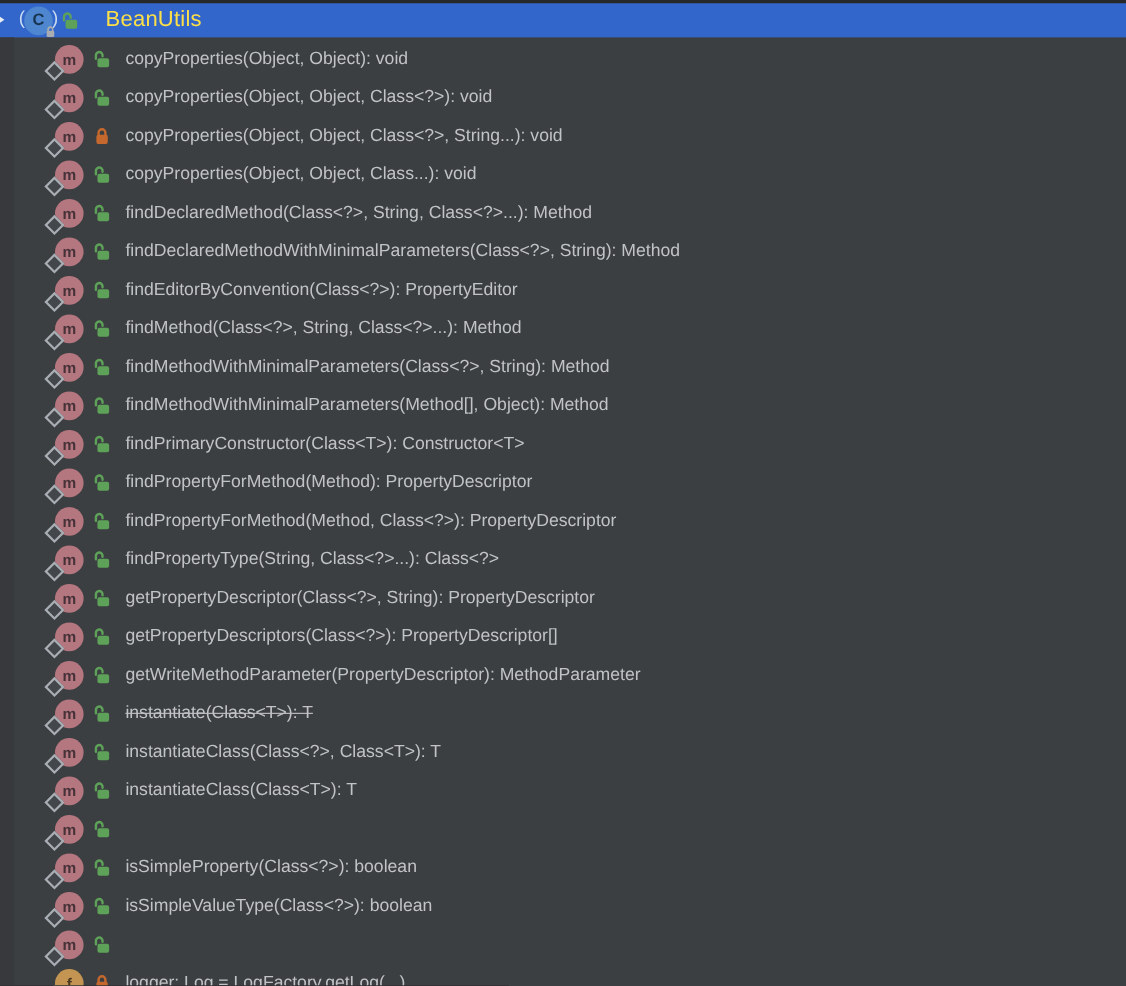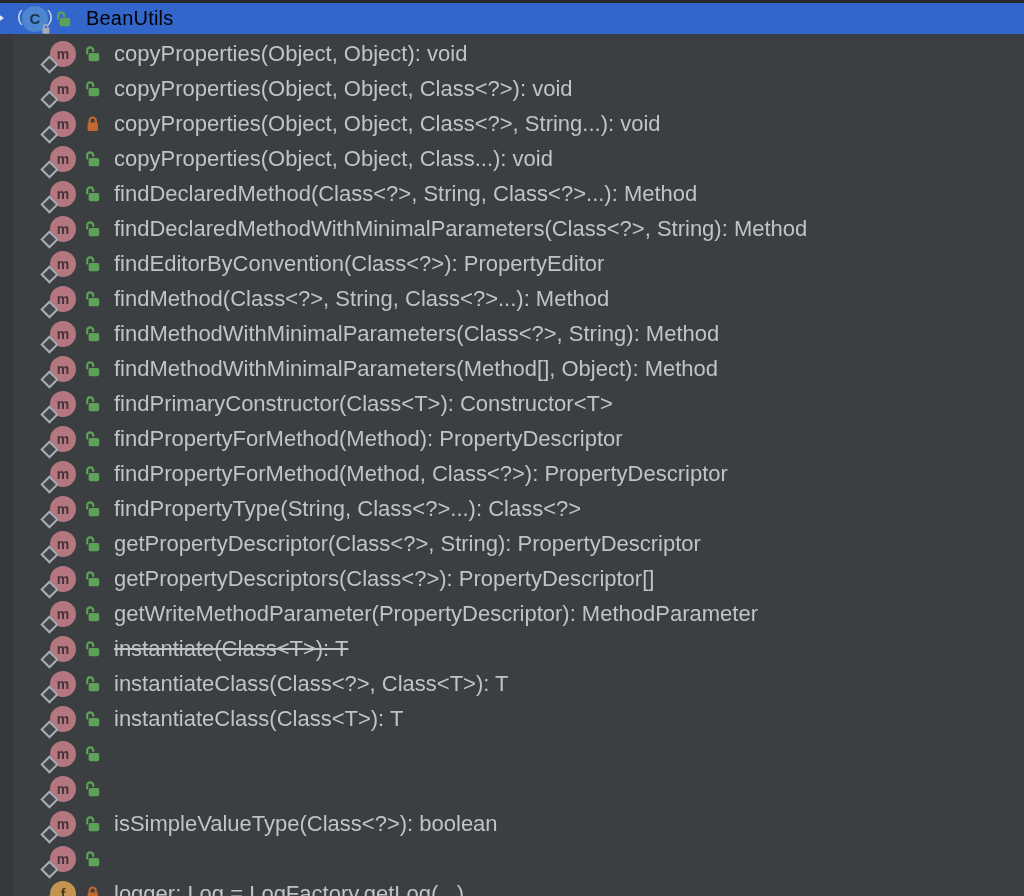--- a/index.html
+++ b/index.html
@@ -27,40 +27,40 @@
     position:absolute; inset:0; border-radius:50%;
     background:#4e86d0; color:#17344f;
     font-size:15px; font-weight:700;
     display:flex; align-items:center; justify-content:center;
   }
   .paren { position:absolute; top:1px; color:#c9dcf0; font-size:17px; font-weight:400; }
   .paren.l { left:-5px; }
   .paren.r { right:-5px; }
   .mini-lock { position:absolute; right:-4px; bottom:-3px; line-height:0; }
   .hdr-lock { margin-left:7px; width:18px; height:18px; flex:0 0 18px; line-height:0; }
-  .title { margin-left:13px; color:#000000; font-size:20px; font-weight:500; letter-spacing:.2px; }
+  .title { margin-left:23px; color:#fde047; font-size:20px; font-weight:500; letter-spacing:.2px; }
 
   
   .list { position:absolute; top:36px; left:0; right:0; }
   .row { height:35px; display:flex; align-items:center; padding-left:50px; }
   .member-icon { position:relative; width:26px; height:26px; flex:0 0 26px; }
   .circle {
     position:absolute; inset:0; border-radius:50%;
     display:flex; align-items:center; justify-content:center;
     font-size:14px; font-weight:700;
   }
   .kind-method .circle { background:#b4767f; color:#463238; }
   .kind-field  .circle { background:#c49552; color:#4a3a22; }
   .static-diamond {
     position:absolute; left:-7px; bottom:-4px;
     width:9px; height:9px; background:#43474b;
     border:2px solid #a9aeb4; transform:rotate(45deg);
   }
   .lock { margin-left:8px; width:18px; height:18px; flex:0 0 18px; line-height:0; }
-  .label { margin-left:12px; font-size:22px; color:#c1c3c5; white-space:pre; }
+  .label { margin-left:12px; font-size:16px; color:#c1c3c5; white-space:pre; }
   .label.deprecated { text-decoration:line-through; }
 </style>
 </head>
 <body>
 
 <div class="app">
   <div class="topline"></div>
 
   <div class="header">
     <span class="edge-arrow"></span>
@@ -315,20 +315,21 @@
   </div>
       <div class="row">
     <span class="member-icon kind-method">
       <span class="circle">m</span>
       <span class="static-diamond"></span>
     </span>
     <span class="lock"><svg width="18" height="18" viewBox="0 0 18 18" xmlns="http://www.w3.org/2000/svg">
   <path d="M3.2 8.4 V5.4 A3 3 0 0 1 9.2 5.2 L9.2 6.1" fill="none" stroke="#5da258" stroke-width="2.2" stroke-linecap="round"></path>
   <rect x="4.6" y="8" width="10.6" height="8.2" rx="1.8" fill="#5da258"></rect>
           </svg></span>
+    <span class="label">isSimpleProperty(Class&lt;?&gt;): boolean</span>
   </div>
       <div class="row">
     <span class="member-icon kind-method">
       <span class="circle">m</span>
       <span class="static-diamond"></span>
     </span>
     <span class="lock"><svg width="18" height="18" viewBox="0 0 18 18" xmlns="http://www.w3.org/2000/svg">
   <path d="M3.2 8.4 V5.4 A3 3 0 0 1 9.2 5.2 L9.2 6.1" fill="none" stroke="#5da258" stroke-width="2.2" stroke-linecap="round"></path>
   <rect x="4.6" y="8" width="10.6" height="8.2" rx="1.8" fill="#5da258"></rect>
           </svg></span>

